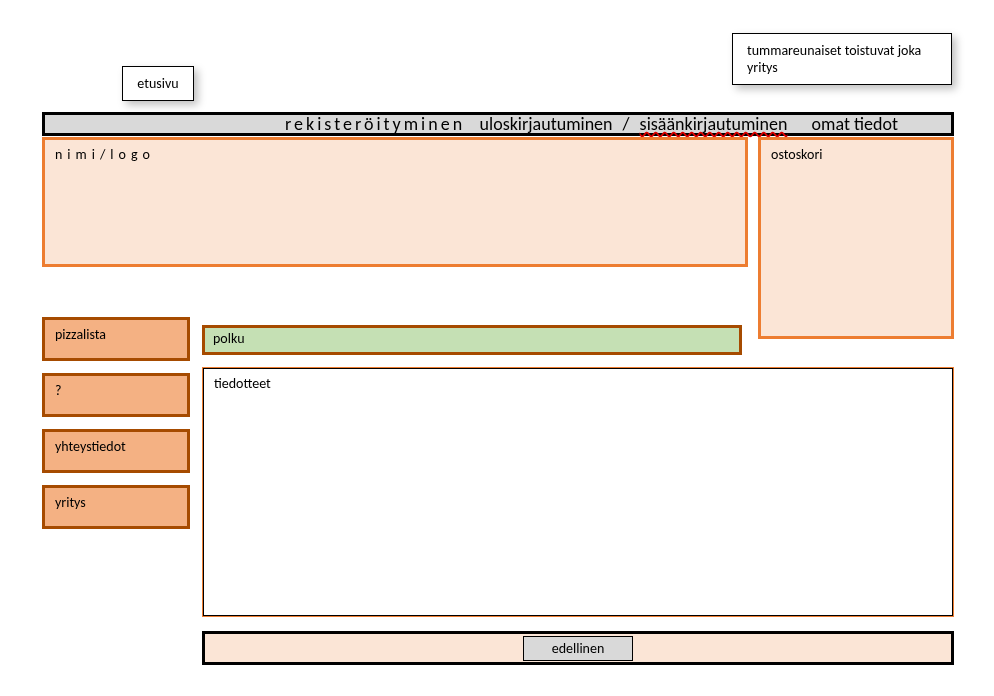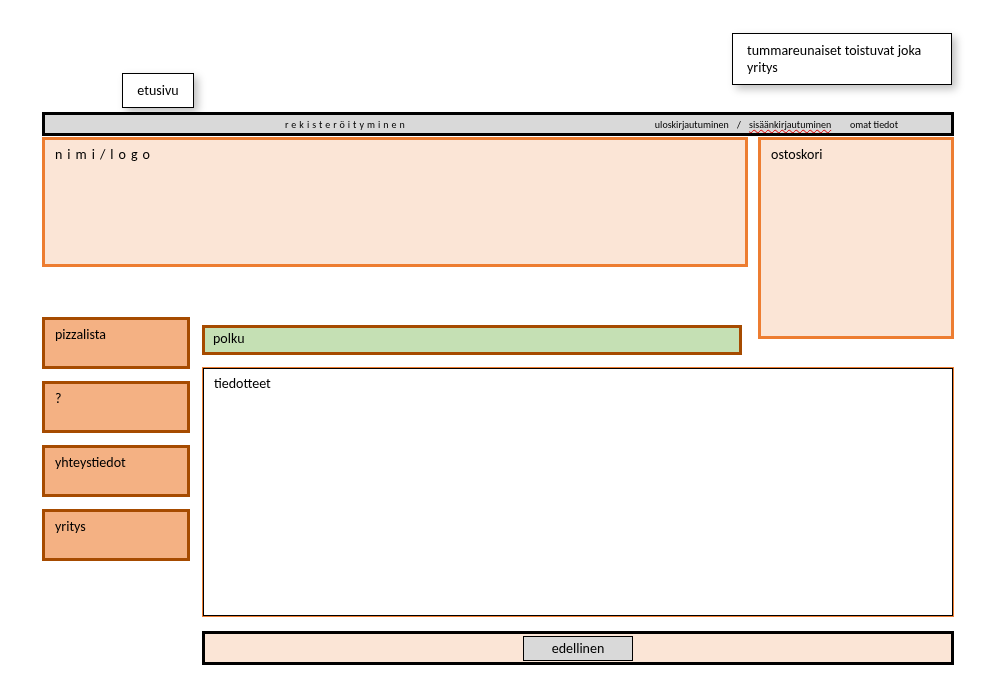--- a/index.html
+++ b/index.html
@@ -13,39 +13,39 @@
     height: 696px;
     position: relative;
   }
   .callout {
     position: absolute;
     background: #fff;
     border: 1.5px solid #000;
     padding: 8px 14px;
     box-shadow: 4px 4px 8px rgba(0,0,0,0.25);
   }
-  .callout-left { top: 73px; left: 122px; width: 72px; text-align: center; }
+  .callout-left { top: 66px; left: 122px; width: 72px; text-align: center; }
   .callout-right { top: 33px; left: 732px; width: 220px; }
 
   .frame {
     position: absolute;
     top: 112px;
     left: 42px;
     width: 912px;
   }
 
   .topnav {
     border: 3px solid #000;
     background: #d9d9d9;
     height: 24px;
     display: flex;
     align-items: center;
     padding: 0 10px;
     letter-spacing: 0;
-    font-size: 10px;
+    font-size: 18px;
   }
   .topnav .reg { margin-left: 230px; letter-spacing: 3px; }
   .topnav .links { margin-left: auto; margin-right: 40px; }
   .topnav .links span { margin: 0 3px; }
 
   .row2 {
     display: flex;
     gap: 10px;
     margin-top: 1px;
   }
@@ -71,21 +71,21 @@
     margin-top: -30px; 
   }
   .sidemenu {
     width: 148px;
     display: flex;
     flex-direction: column;
     gap: 12px;
     margin-top: 8px;
   }
   .sidemenu .item {
-    height: 52px;
+    height: 44px;
     border: 3px solid #a64b00;
     background: #f4b183;
     padding: 6px 10px;
   }
   .centercol {
     flex: 1;
     display: flex;
     flex-direction: column;
     margin-top: 0;
   }

